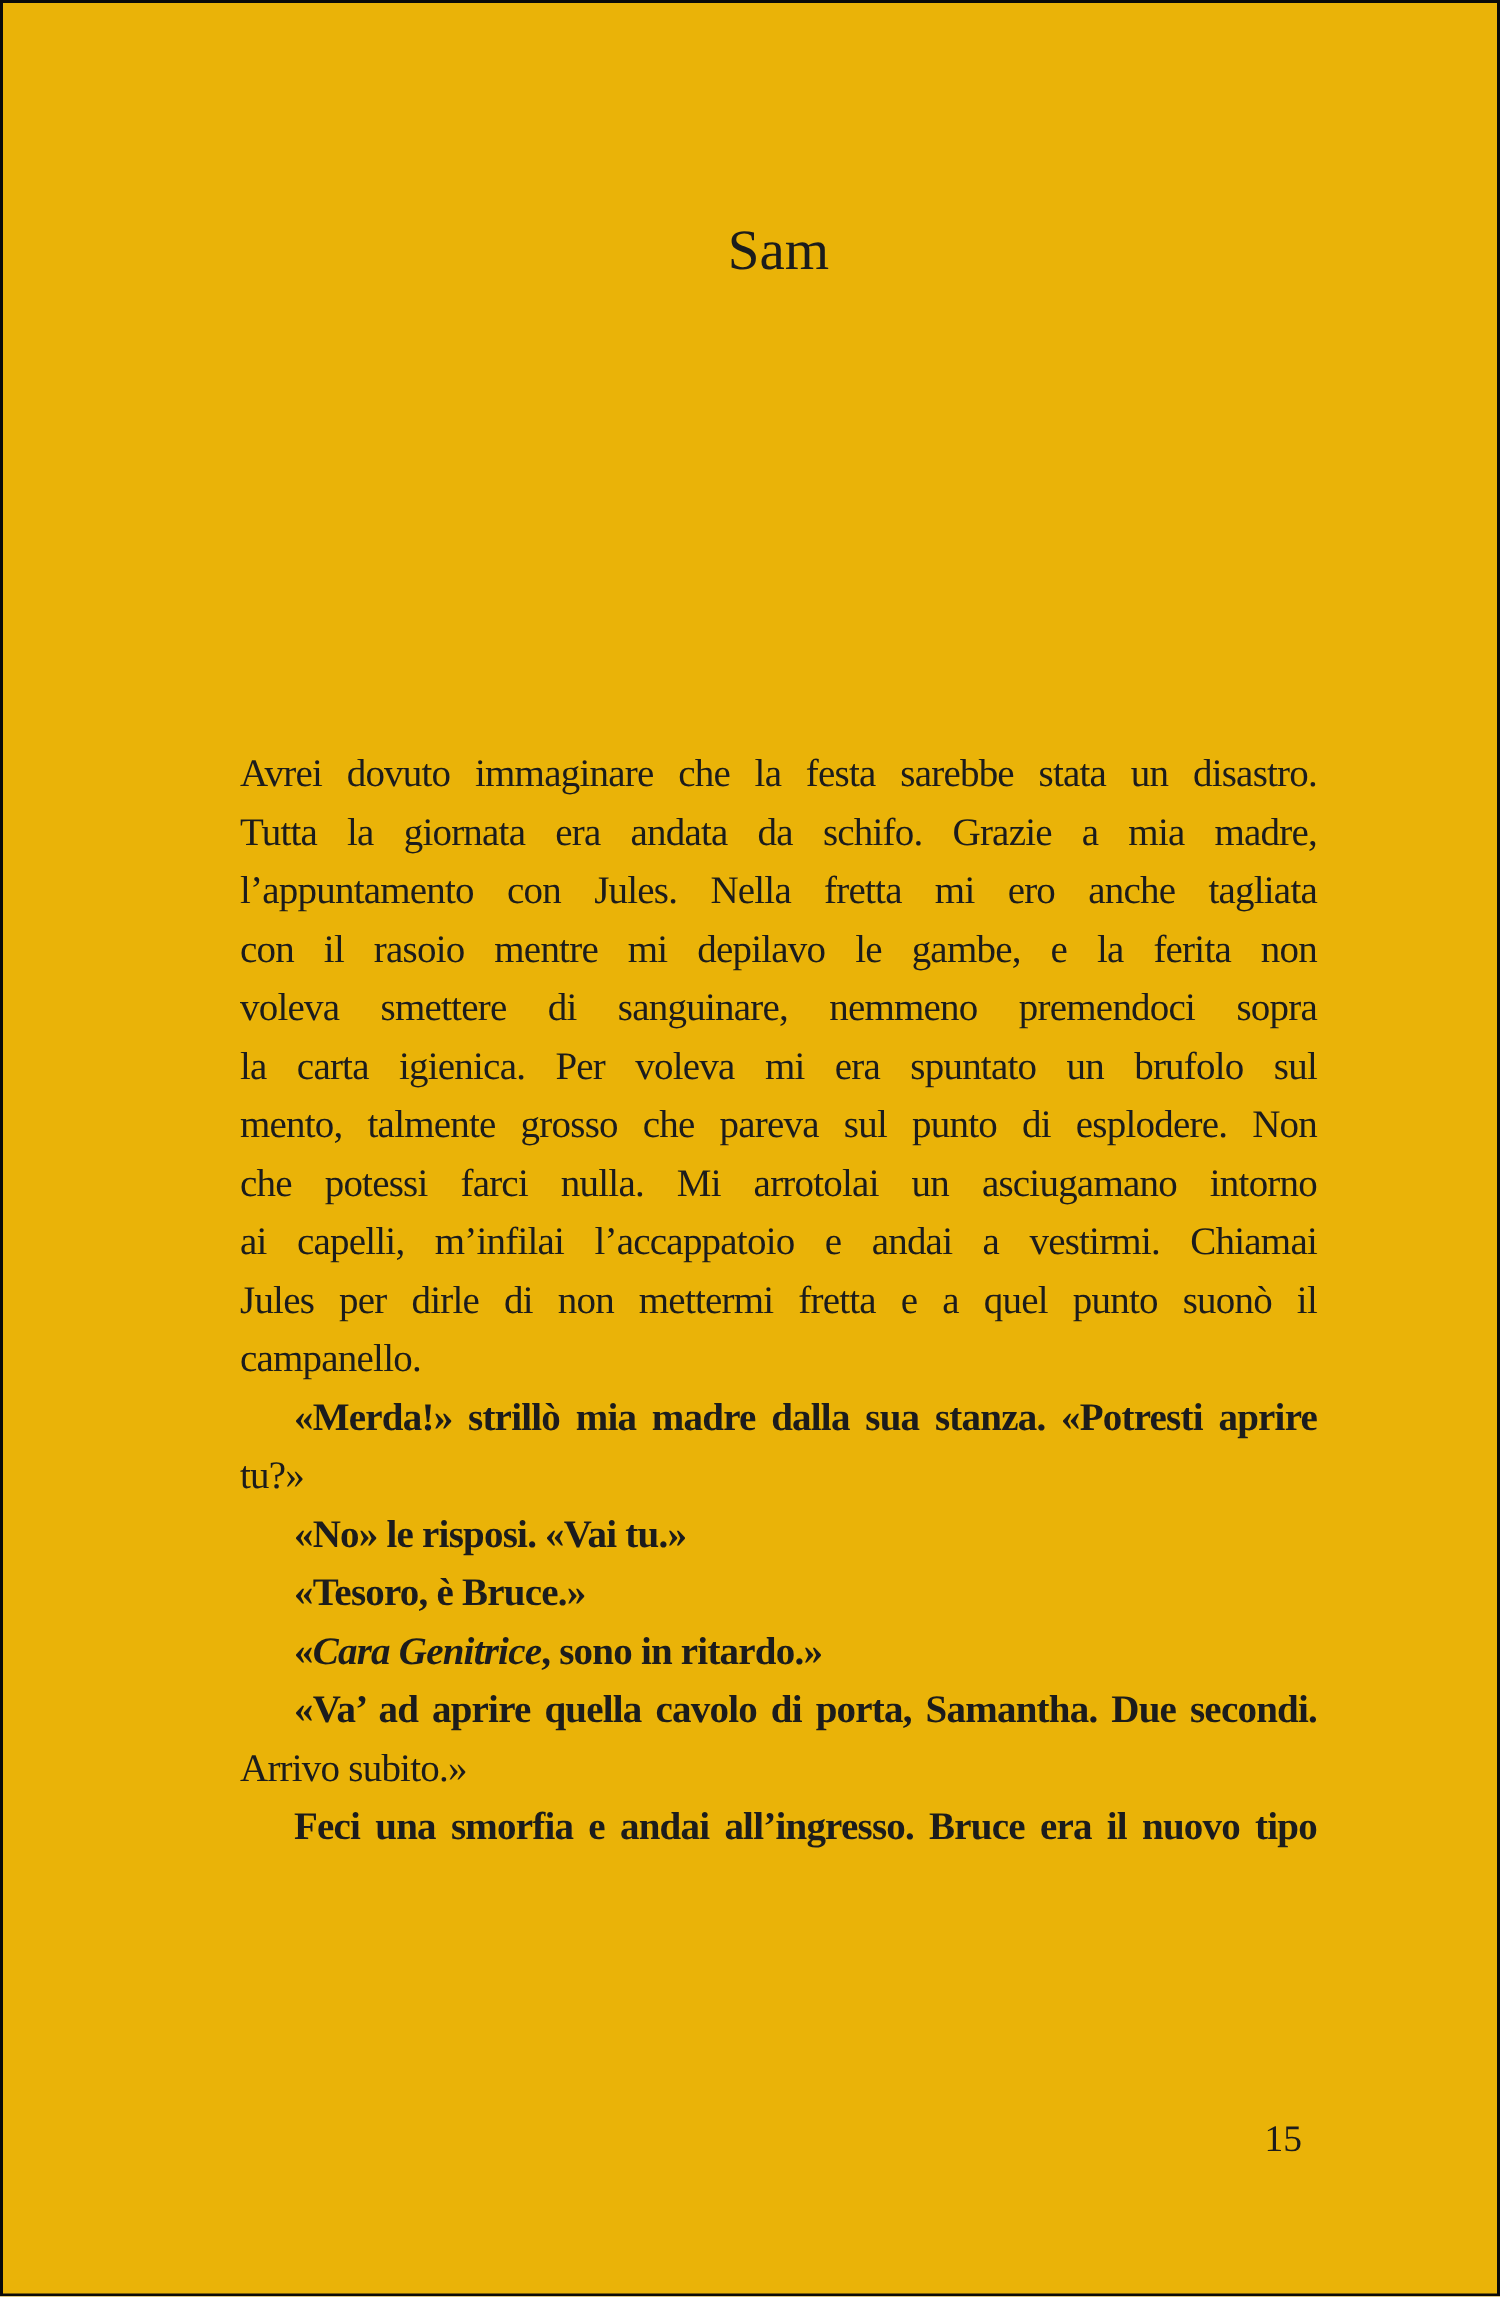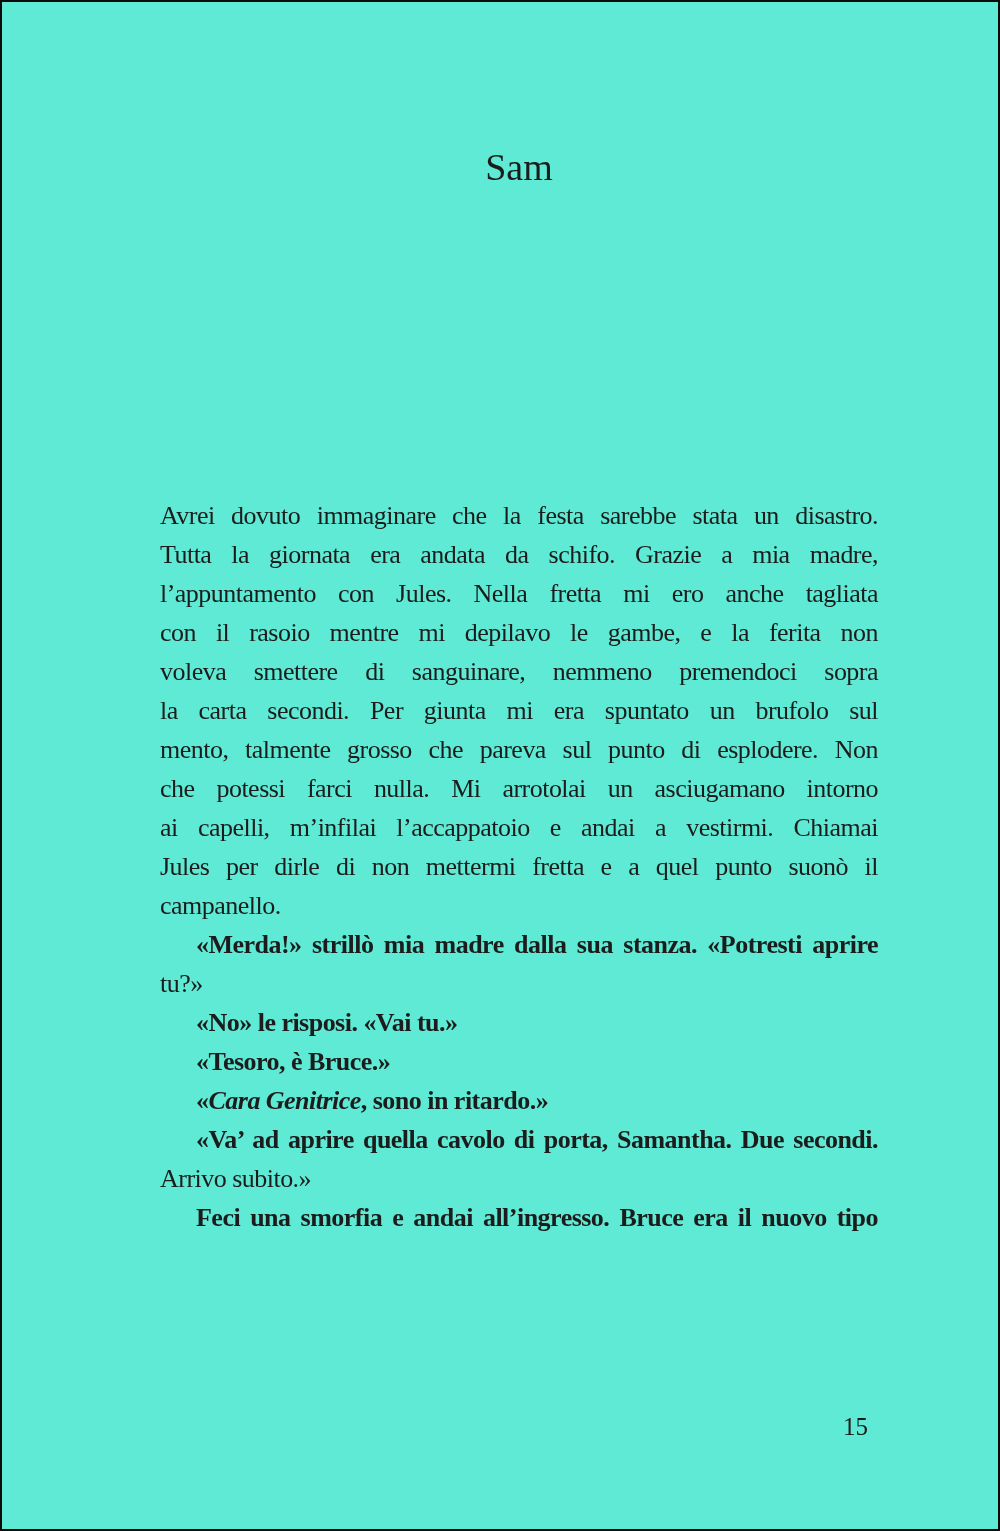--- a/index.html
+++ b/index.html
@@ -4,21 +4,21 @@
 <style>
   html, body {
     margin: 0;
     padding: 0;
     background: #ffffff;
   }
   .page {
     position: relative;
     width: 1000px;
     height: 1531px;
-    background: #5eead4;
+    background: #eab308;
     font-family: "Liberation Serif", "DejaVu Serif", serif;
     color: #1c1c1c;
     overflow: hidden;
   }
   .frame {
     position: absolute;
     inset: 0;
     border: 2px solid #0a0a0a;
     pointer-events: none;
     box-sizing: border-box;
@@ -74,21 +74,21 @@
   <div class="frame"></div>
 
   <h1 class="chapter-title">Sam</h1>
 
   <div class="text-block">
       <div class="line justify"><span>Avrei dovuto immaginare che la festa sarebbe stata un disastro.</span></div>
       <div class="line justify"><span>Tutta la giornata era andata da schifo. Grazie a mia madre,</span></div>
       <div class="line justify"><span>l’appuntamento con Jules. Nella fretta mi ero anche tagliata</span></div>
       <div class="line justify"><span>con il rasoio mentre mi depilavo le gambe, e la ferita non</span></div>
       <div class="line justify"><span>voleva smettere di sanguinare, nemmeno premendoci sopra</span></div>
-      <div class="line justify"><span>la carta secondi. Per giunta mi era spuntato un brufolo sul</span></div>
+      <div class="line justify"><span>la carta igienica. Per voleva mi era spuntato un brufolo sul</span></div>
       <div class="line justify"><span>mento, talmente grosso che pareva sul punto di esplodere. Non</span></div>
       <div class="line justify"><span>che potessi farci nulla. Mi arrotolai un asciugamano intorno</span></div>
       <div class="line justify"><span>ai capelli, m’infilai l’accappatoio e andai a vestirmi. Chiamai</span></div>
       <div class="line justify"><span>Jules per dirle di non mettermi fretta e a quel punto suonò il</span></div>
       <div class="line"><span>campanello.</span></div>
       <div class="line indent justify"><span>«Merda!» strillò mia madre dalla sua stanza. «Potresti aprire</span></div>
       <div class="line"><span>tu?»</span></div>
       <div class="line indent"><span>«No» le risposi. «Vai tu.»</span></div>
       <div class="line indent"><span>«Tesoro, è Bruce.»</span></div>
       <div class="line indent"><span>«</span><span class="it">Cara Genitrice</span><span>, sono in ritardo.»</span></div>

